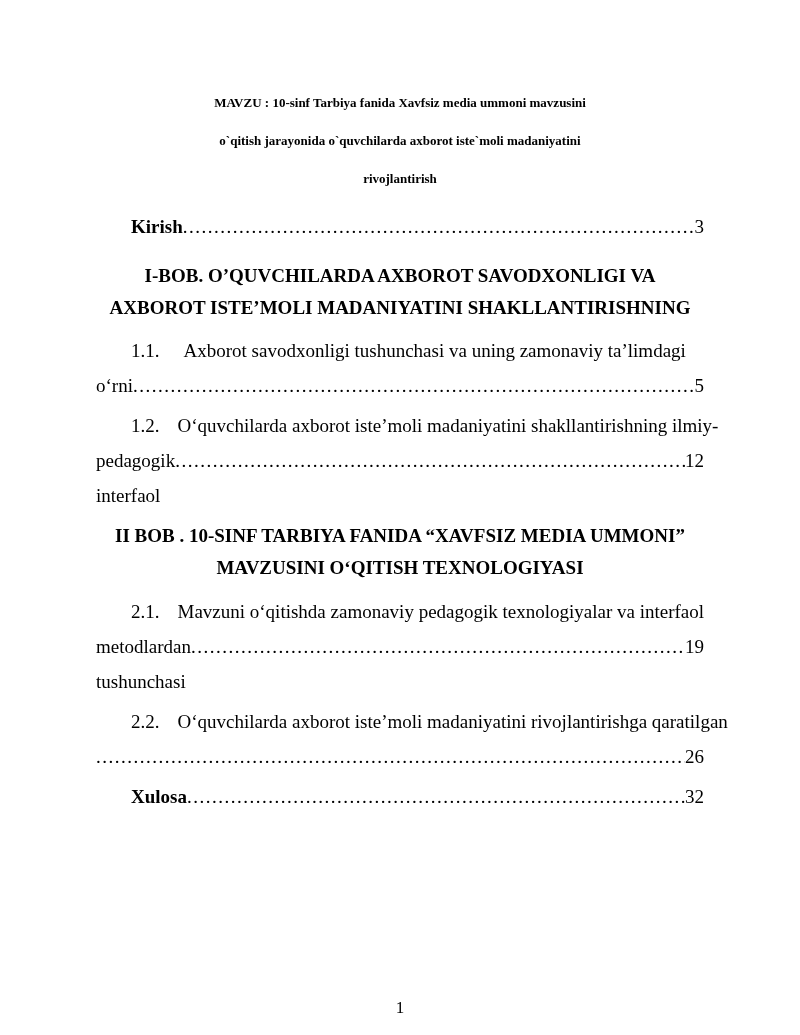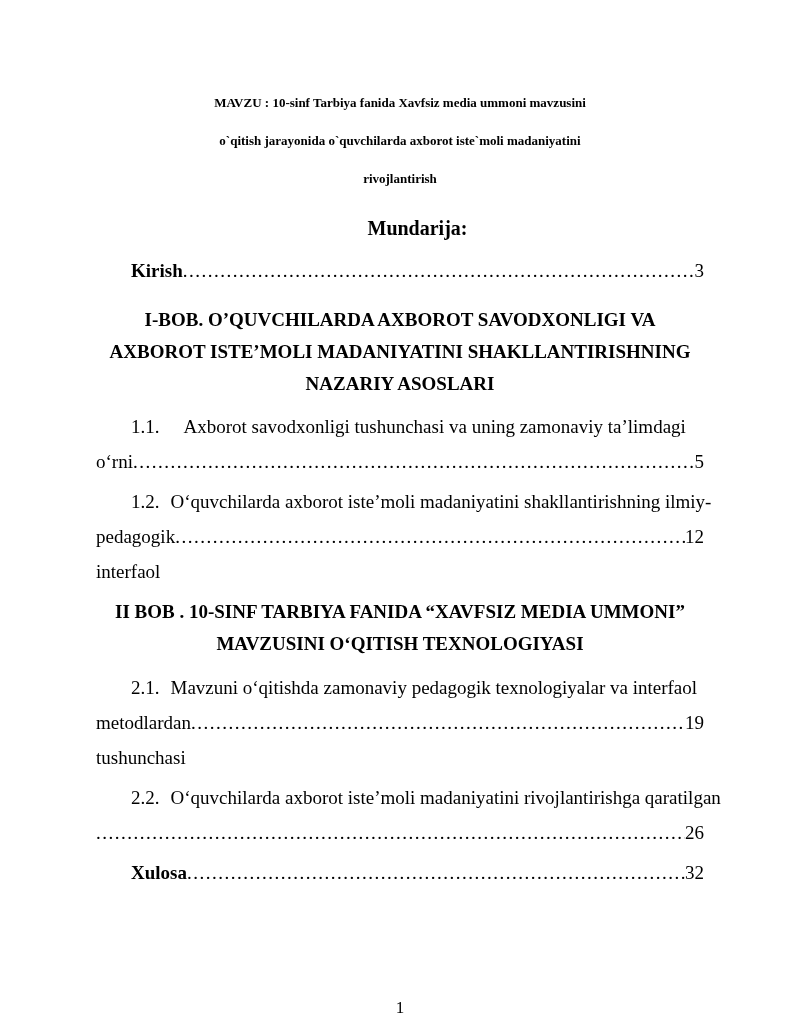--- a/index.html
+++ b/index.html
@@ -32,21 +32,21 @@
 
   .chapter {
     margin-left:-96px; margin-right:-96px;
     text-align:center; font-weight:bold;
     font-size:19px; line-height:32px;
   }
   .c-line { white-space:nowrap; }
 
   .entry.two { line-height:35px; }
   .line1 { padding-left:35px; white-space:nowrap; }
-  .num { margin-right:11px; }
+  .num { margin-right:18px; }
   .tabbed .num { margin-right:24px; }
   .line2 { display:flex; align-items:baseline; }
 
   .m-kirish { margin-top:15px; }
   .m-ch1    { margin-top:19px; }
   .m-11     { margin-top:9px; }
   .m-12     { margin-top:5px; }
   .m-ch2    { margin-top:7px; }
   .m-21     { margin-top:10px; }
   .m-22     { margin-top:5px; }
@@ -61,32 +61,30 @@
 <body>
 
 <div class="page">
 
   <header class="doc-title">
     <div class="t-line">MAVZU : 10-sinf Tarbiya fanida Xavfsiz media ummoni mavzusini</div>
     <div class="t-line">o`qitish jarayonida o`quvchilarda axborot iste`moli madaniyatini</div>
     <div class="t-line">rivojlantirish</div>
   </header>
 
-  <h2 class="toc-heading">Mundarija:</h2>
 
   <div class="entry single m-kirish">
     <span class="label">Kirish</span>
     <span class="dots">................................................................................................................................................................................................................................................</span>
     <span class="pnum">3</span>
   </div>
 
   <div class="chapter m-ch1">
     <div class="c-line">I-BOB. O’QUVCHILARDA AXBOROT SAVODXONLIGI VA</div>
     <div class="c-line">AXBOROT ISTE’MOLI MADANIYATINI SHAKLLANTIRISHNING</div>
-    <div class="c-line">NAZARIY ASOSLARI</div>
   </div>
 
   <div class="entry two m-11">
     <div class="line1 tabbed">
       <span class="num">1.1.</span><span class="txt">Axborot savodxonligi tushunchasi va uning zamonaviy ta’limdagi</span>
     </div>
     <div class="line2">
       <span class="txt2">o‘rni</span>
       <span class="dots">................................................................................................................................................................................................................................................</span>
       <span class="pnum">5</span>

